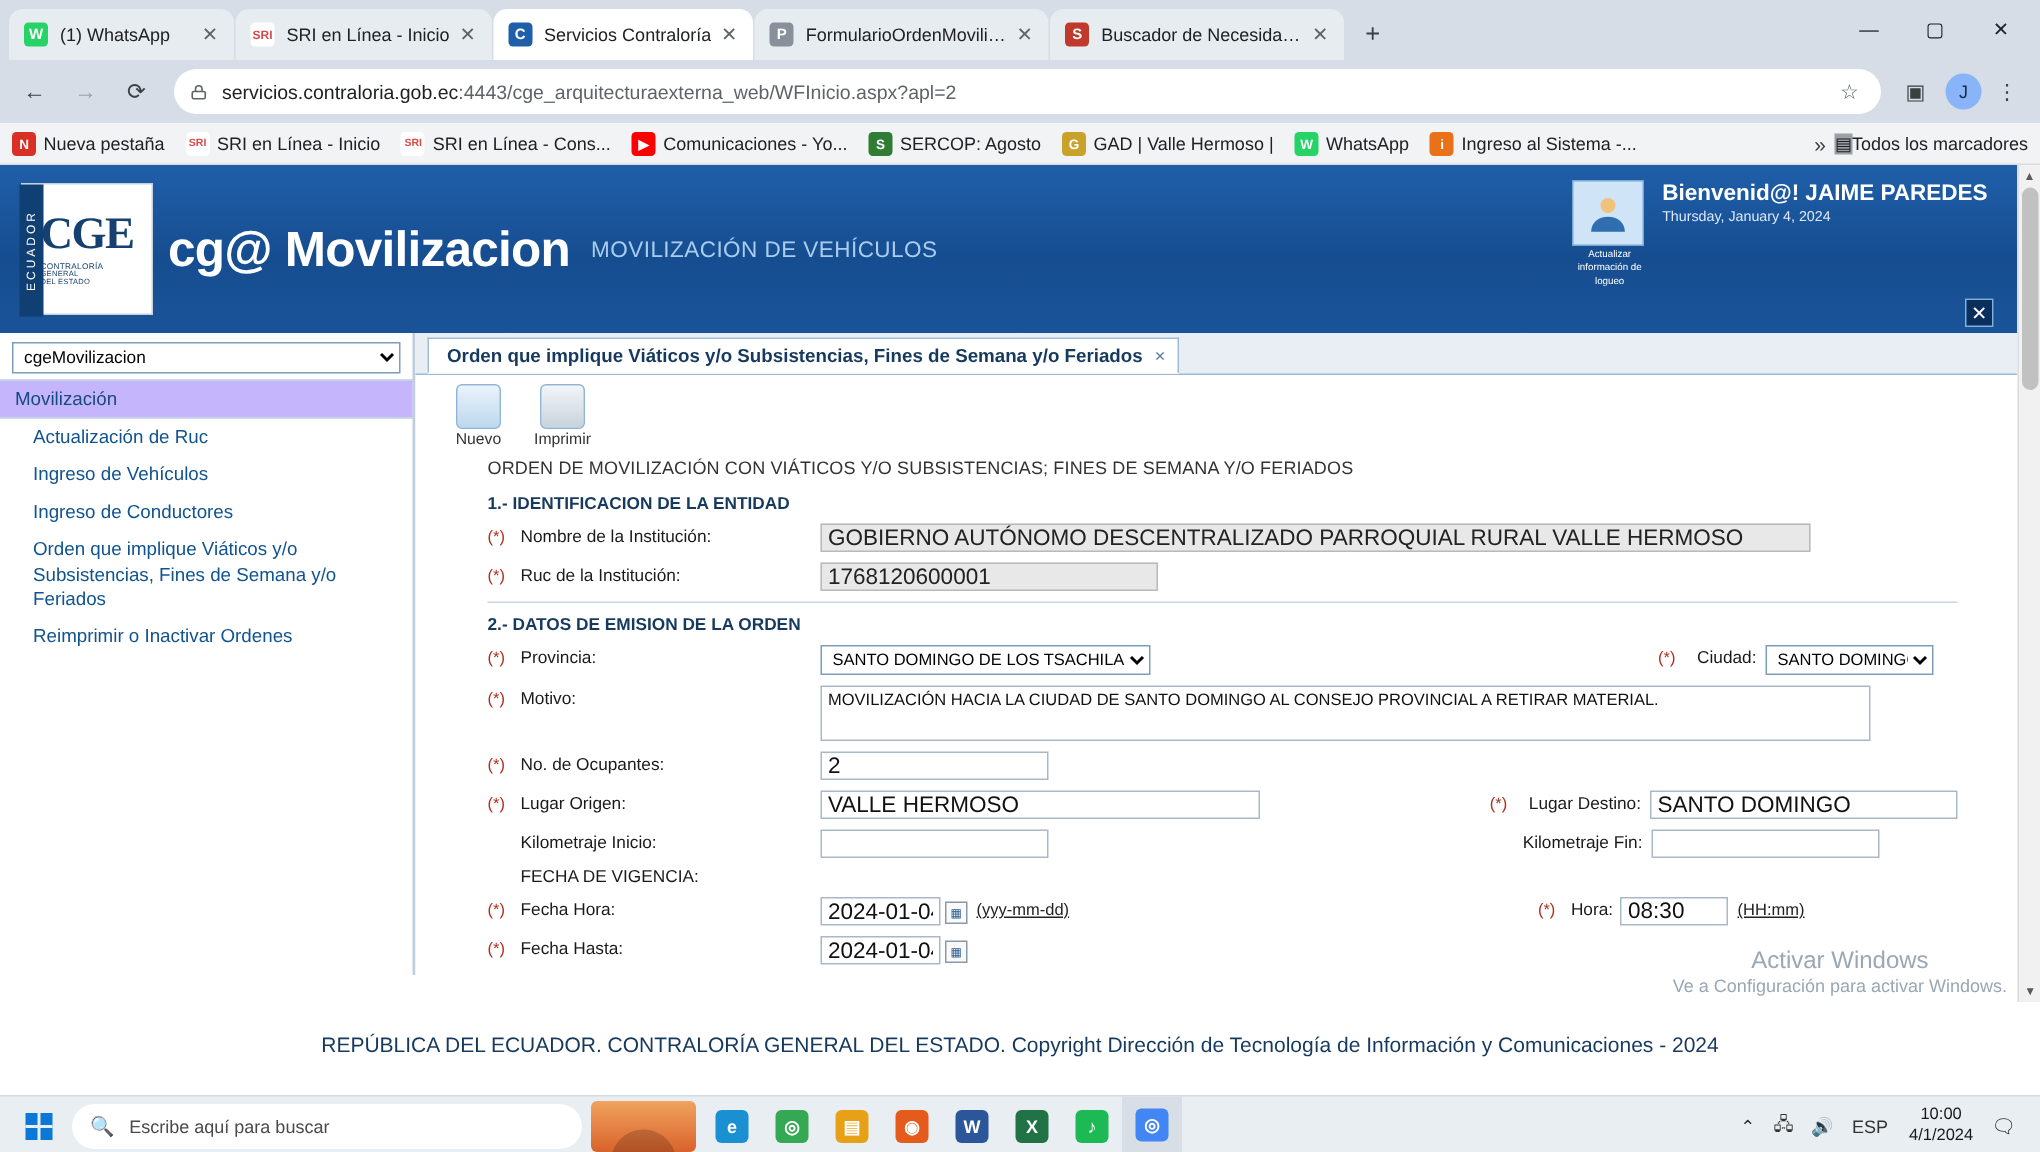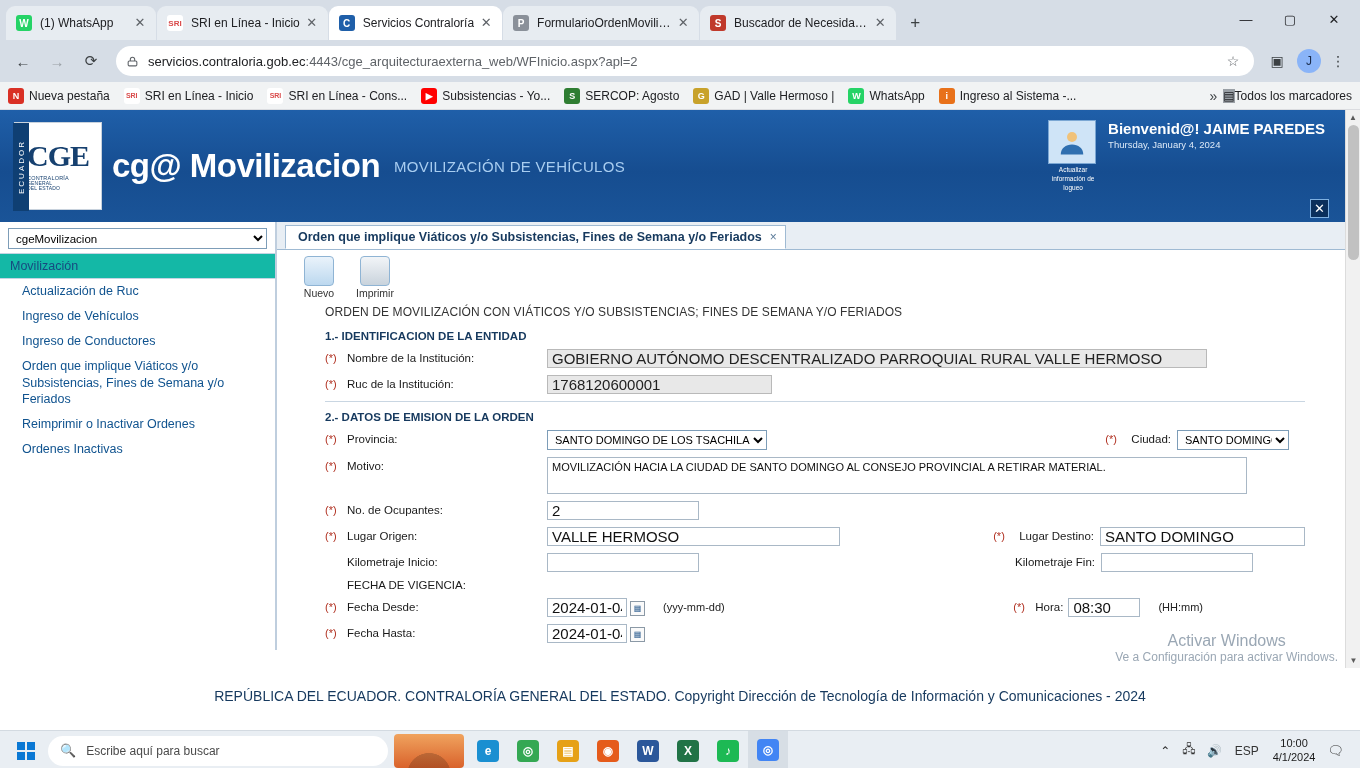--- a/index.html
+++ b/index.html
@@ -88,21 +88,21 @@
 
   .body-row { display:flex; }
   .sidebar { width:277px; flex:0 0 277px; border-right:2px solid #bfcede; background:#ffffff; }
   .sb-head { background:#dce9f5; border-bottom:1px solid #aac4de; height:24px; display:flex;
              align-items:center; justify-content:space-between; padding:0 6px 0 8px;
              font-size:12px; font-weight:bold; color:#123a66; }
   .sb-chev { color:#2b5c8f; font-size:11px; }
   .sb-select-wrap { padding:6px 8px 4px 8px; }
   select.sb-select { width:100%; height:21px; font-size:11.5px; font-family:"Liberation Sans", sans-serif;
                      border:1px solid #7d9db8; background:#ffffff; color:#000; padding-left:3px; }
-  .sb-section { background:#14b8a6; border-top:1px solid #c3d4e3; border-bottom:1px solid #c3d4e3;
+  .sb-section { background:#c4b5fd; border-top:1px solid #c3d4e3; border-bottom:1px solid #c3d4e3;
                 padding:5px 10px; font-size:12.5px; color:#174a80; }
   .sb-item { padding:4px 10px 4px 22px; font-size:12.5px; color:#10538f; line-height:1.35; }
 
   .content { flex:1 1 auto; background:#ffffff; }
   .tabbar { background:#e8eef4; border-bottom:1px solid #9fbad3; height:28px;
             display:flex; align-items:flex-end; padding-left:8px; }
   .ptab { background:#ffffff; border:1px solid #9fbad3; border-bottom:1px solid #ffffff;
           height:24px; display:flex; align-items:center; padding:0 8px 0 12px;
           font-size:12.5px; color:#16395e; font-weight:bold; }
   .ptab .x { margin-left:8px; font-size:12px; color:#5a7a99; font-weight:normal; }
@@ -128,21 +128,21 @@
   .finput.ro { background:#e8e8e8; color:#222; border:1px solid #b9b9b9; }
   .fselect { height:20px; border:1px solid #7d9db8; background:#ffffff; font-size:11px;
              font-family:"Liberation Sans", sans-serif; padding-left:3px; }
   textarea.farea { border:1px solid #a9b8c6; font-size:11px; font-family:"Liberation Sans", sans-serif;
                    color:#111; padding:3px 4px; resize:none; }
   .right-lbl { margin-left:auto; display:flex; align-items:flex-start; }
   .subhead { font-size:11.5px; color:#1a1a1a; margin:4px 0 7px 22px; }
   .calico { width:15px; height:15px; border:1px solid #8b99a6; background:#fafafa; display:inline-block;
             margin-left:3px; position:relative; top:3px; font-size:8px; color:#2b5c8f; text-align:center;
             line-height:14px; }
-  .hint { font-size:11px; color:#222; margin-left:18px; padding-top:3px; }
+  .hint { font-size:11px; color:#222; margin-left:6px; padding-top:3px;text-decoration:underline; }
 
   .watermark { position:absolute; right:22px; bottom:4px; text-align:center; color:#9aa7b4; }
   .wm1 { font-size:16px; }
   .wm2 { font-size:12px; }
 
   
   .vscroll { position:absolute; right:0; top:0; width:15px; height:558px; background:#f1f1f1;
              border-left:1px solid #dcdcdc; }
   .vs-arrow { height:15px; background:#f1f1f1; color:#5a5a5a; font-size:8px; text-align:center; line-height:15px; }
   .vs-thumb { position:absolute; top:15px; left:2px; width:11px; height:135px; background:#c1c1c1; border-radius:6px; }
@@ -251,21 +251,21 @@
     <div class="bm">
       <span class="bmico" style="background:#fff;color:#d94b4b;font-size:7px;">SRI</span>
       <span>SRI en Línea - Inicio</span>
     </div>
     <div class="bm">
       <span class="bmico" style="background:#fff;color:#d94b4b;font-size:7px;">SRI</span>
       <span>SRI en Línea - Cons...</span>
     </div>
     <div class="bm">
       <span class="bmico" style="background:#ff0000;">▶</span>
-      <span>Subsistencias - Yo...</span>
+      <span>Comunicaciones - Yo...</span>
     </div>
     <div class="bm">
       <span class="bmico" style="background:#2e7d32;">S</span>
       <span>SERCOP: Agosto</span>
     </div>
     <div class="bm">
       <span class="bmico" style="background:#c8a22b;">G</span>
       <span>GAD | Valle Hermoso |</span>
     </div>
     <div class="bm">
@@ -325,21 +325,20 @@
           <select class="sb-select">
             <option>cgeMovilizacion</option>
           </select>
         </div>
         <div class="sb-section">Movilización</div>
         <div class="sb-item">Actualización de Ruc</div>
         <div class="sb-item">Ingreso de Vehículos</div>
         <div class="sb-item">Ingreso de Conductores</div>
         <div class="sb-item">Orden que implique Viáticos y/o Subsistencias, Fines de Semana y/o Feriados</div>
         <div class="sb-item">Reimprimir o Inactivar Ordenes</div>
-        <div class="sb-item">Ordenes Inactivas</div>
       </div>
 
       <div class="content">
         <div class="tabbar">
           <div class="ptab">
             <span>Orden que implique Viáticos y/o Subsistencias, Fines de Semana y/o Feriados</span>
             <span class="x">×</span>
           </div>
         </div>
 
@@ -423,21 +422,21 @@
               <span class="flabel" style="margin-right:6px;">Kilometraje Fin:</span>
               <input class="finput" style="width: 152px;" value="">
               <span style="width:92px;display:inline-block;"></span>
             </div>
           </div>
 
           <div class="subhead">FECHA DE VIGENCIA:</div>
 
           <div class="frow">
             <div class="star">(*)</div>
-            <div class="flabel w200">Fecha Desde:</div>
+            <div class="flabel w200">Fecha Hora:</div>
             <input class="finput" style="width: 80px;" value="2024-01-04">
             <span class="calico">▦</span>
             <span class="hint">(yyy-mm-dd)</span>
             <div class="right-lbl">
               <span class="star" style="width:auto;margin-right:0;">(*)</span>
               <span class="flabel" style="margin-right:5px;">Hora:</span>
               <input class="finput" style="width: 72px;" value="08:30">
               <span class="hint">(HH:mm)</span>
               <span style="width:142px;display:inline-block;"></span>
             </div>

